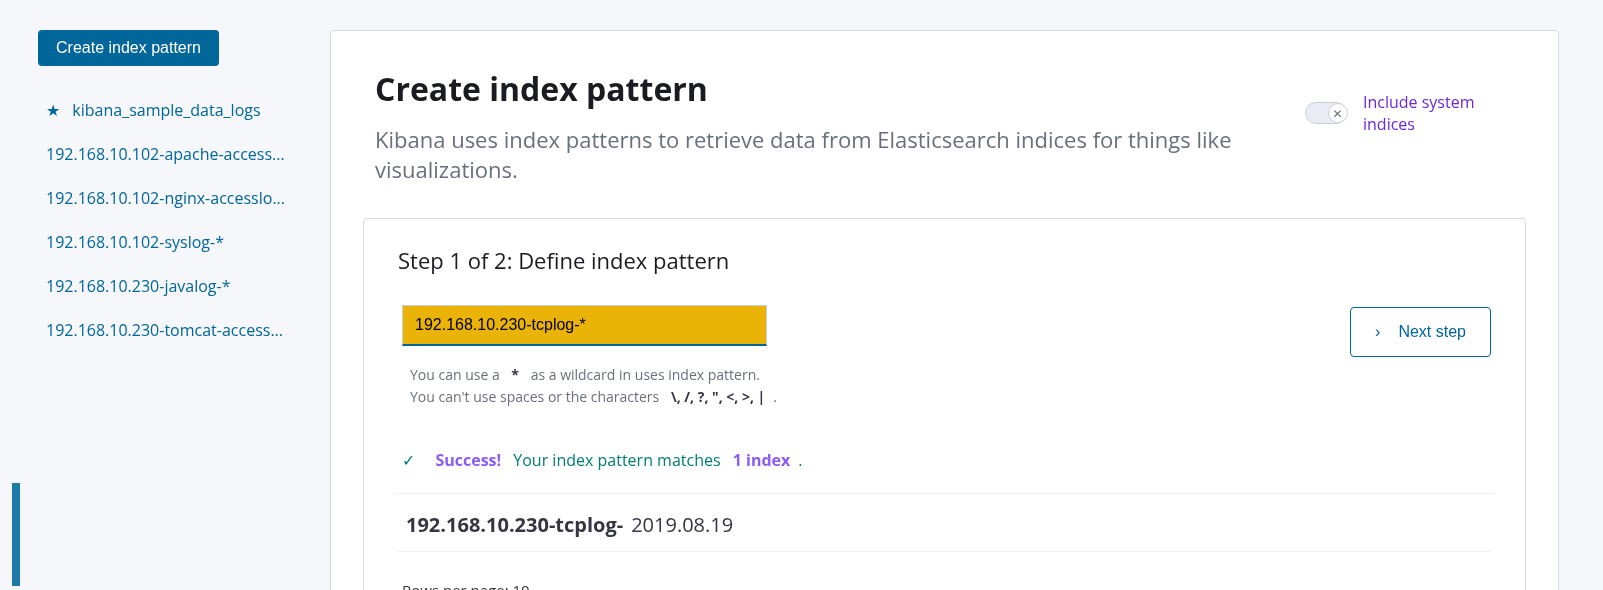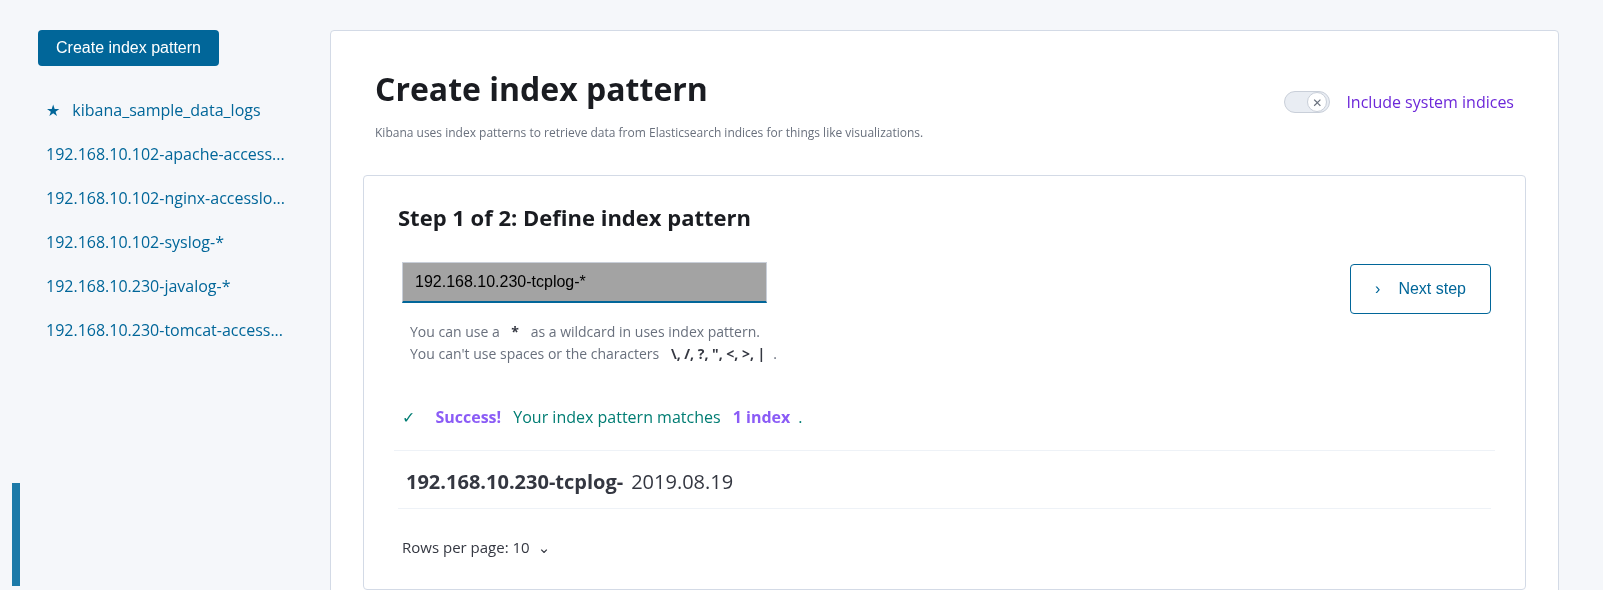--- a/index.html
+++ b/index.html
@@ -68,21 +68,21 @@
     align-items: flex-start;
     margin-bottom: 22px;
   }
   .page-title {
     font-size: 32px;
     font-weight: 700;
     color: #1a1c21;
     margin-bottom: 6px;
   }
   .page-desc {
-    font-size: 12px;
+    font-size: 22px;
     color: #69707d;
   }
   .toggle-group {
     display: flex;
     align-items: center;
     gap: 12px;
     padding-top: 28px;
   }
   .switch {
     width: 46px;
@@ -110,38 +110,38 @@
     transform: translateX(22px);
   }
   .toggle-label { font-size: 16px; color: #6d28d9; }
   .step-panel {
     border: 1px solid #d3dae6;
     border-radius: 4px;
     padding: 22px 30px 24px 30px;
   }
   .step-title {
     font-size: 22px;
-    font-weight: 700;
+    font-weight: 400;
     margin-bottom: 18px;
     color: #1a1c21;
   }
   .field-label {
     font-size: 13px;
     font-weight: 700;
     color: #016699;
     margin-bottom: 6px;
     display: block;
   }
   .text-input {
     width: 365px;
     padding: 10px 12px;
     font-size: 16px;
     border: 1px solid #c9cfd9;
     border-bottom: 2px solid #016699;
-    background: #a3a3a3;
+    background: #eab308;
     outline: none;
     margin-bottom: 14px;
   }
   .step-body {
     display: flex;
     justify-content: space-between;
     align-items: flex-start;
   }
   .help-text {
     font-size: 14px;

